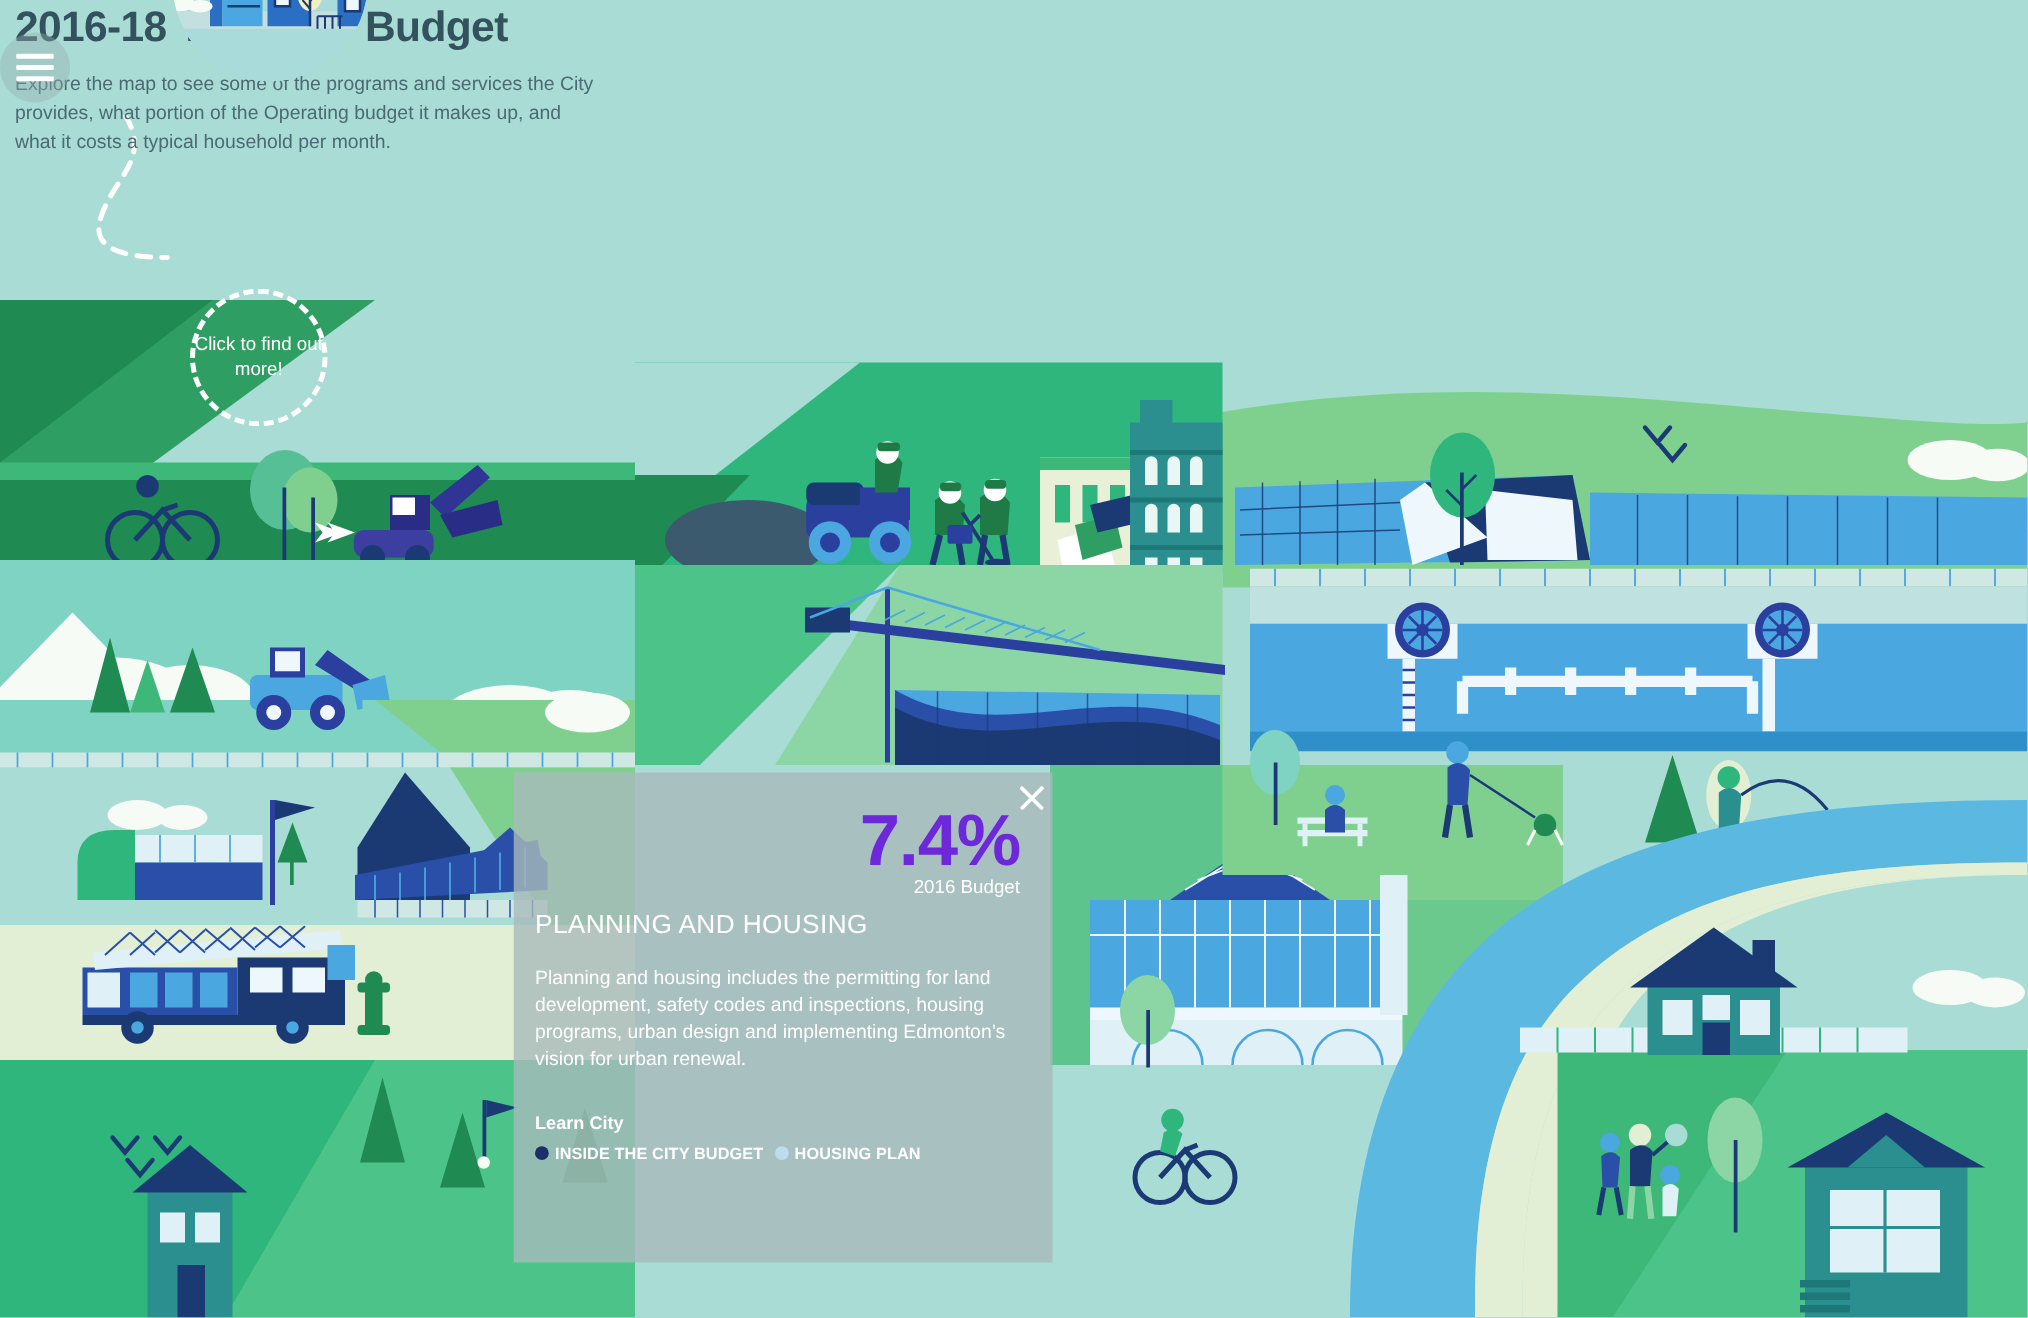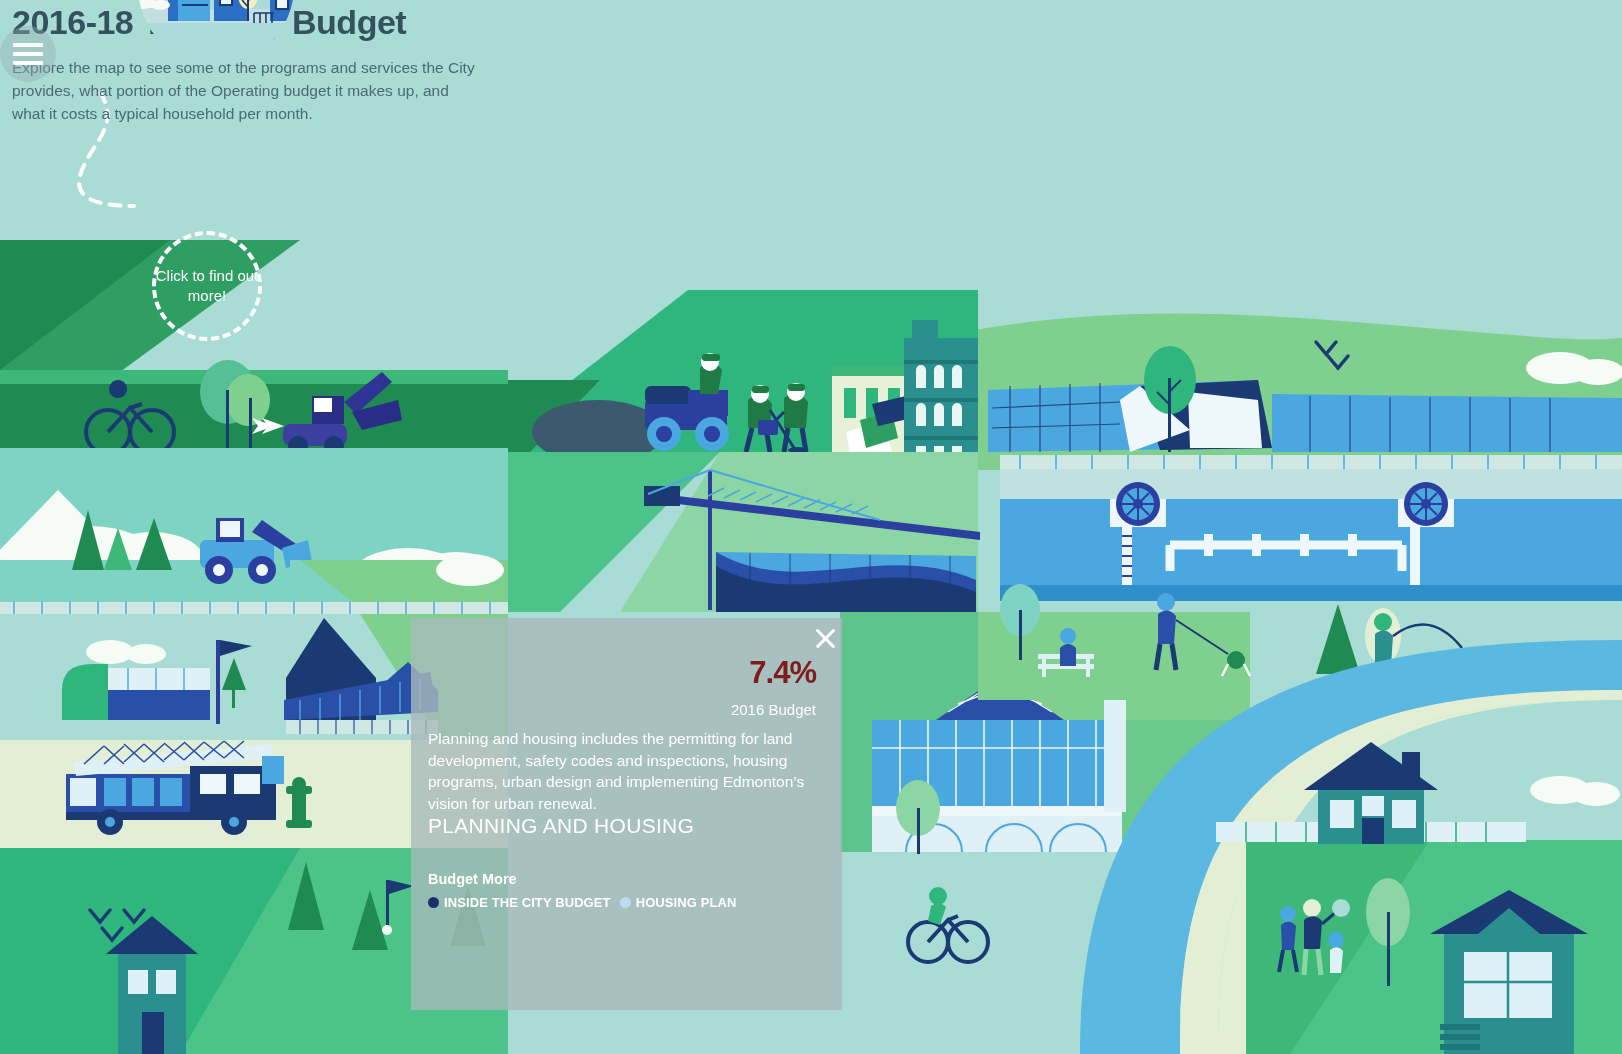--- a/index.html
+++ b/index.html
@@ -131,23 +131,23 @@
   }
   #close-button .x1 { transform: rotate(45deg); }
   #close-button .x2 { transform: rotate(-45deg); }
   #card-pct-wrap {
     position: absolute;
     right: 26px; top: 30px;
     text-align: right;
     z-index: 56;
   }
   #card-pct {
-    font-size: 31px;
+    font-size: 58px;
     font-weight: bold;
-    color: #7f1d1d;
+    color: #6d28d9;
     line-height: 50px;
     letter-spacing: -1px;
   }
   #card-pct-label {
     font-size: 15px;
     font-weight: normal;
     color: #ffffff;
     margin-top: 3px;
   }
   #card-body {
@@ -683,23 +683,23 @@
   </svg>
 
   <div id="info-card">
 
     <div id="card-pct-wrap">
       <div id="card-pct">7.4%</div>
       <div id="card-pct-label">2016 Budget</div>
     </div>
 
     <div id="card-body">
+      <div id="card-title">PLANNING AND HOUSING</div>
       <div id="card-desc">Planning and housing includes the permitting for land development, safety codes and inspections, housing programs, urban design and implementing Edmonton’s vision for urban renewal.</div>
-      <div id="card-title">PLANNING AND HOUSING</div>
-      <div id="learn-more-label">Budget More</div>
+      <div id="learn-more-label">Learn City</div>
       <div id="learn-more-links">
         <a class="lm-link">
           <span class="lm-dot" style="background:#1b2f6b"></span>
           <span class="lm-text">INSIDE THE CITY BUDGET</span>
         </a>
         <a class="lm-link">
           <span class="lm-dot" style="background:#bcdcef"></span>
           <span class="lm-text">HOUSING PLAN</span>
         </a>
       </div>

